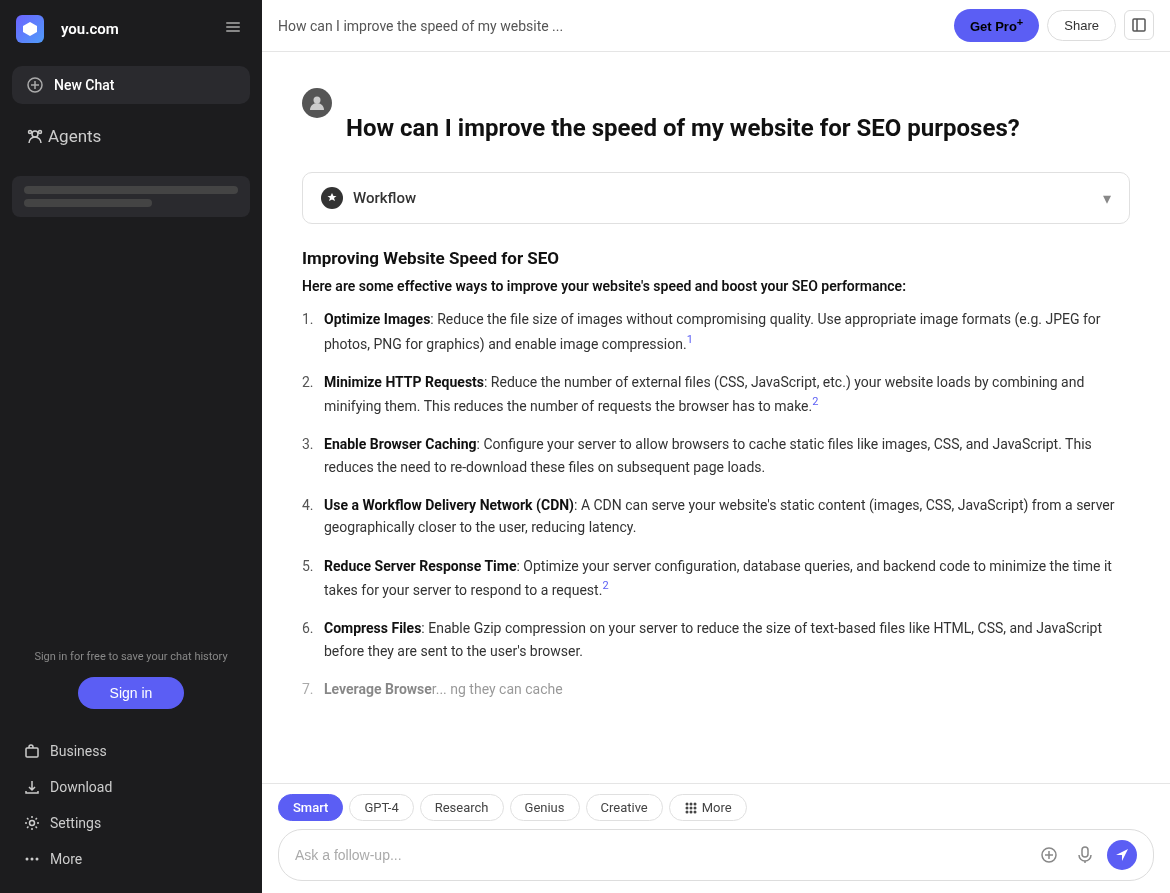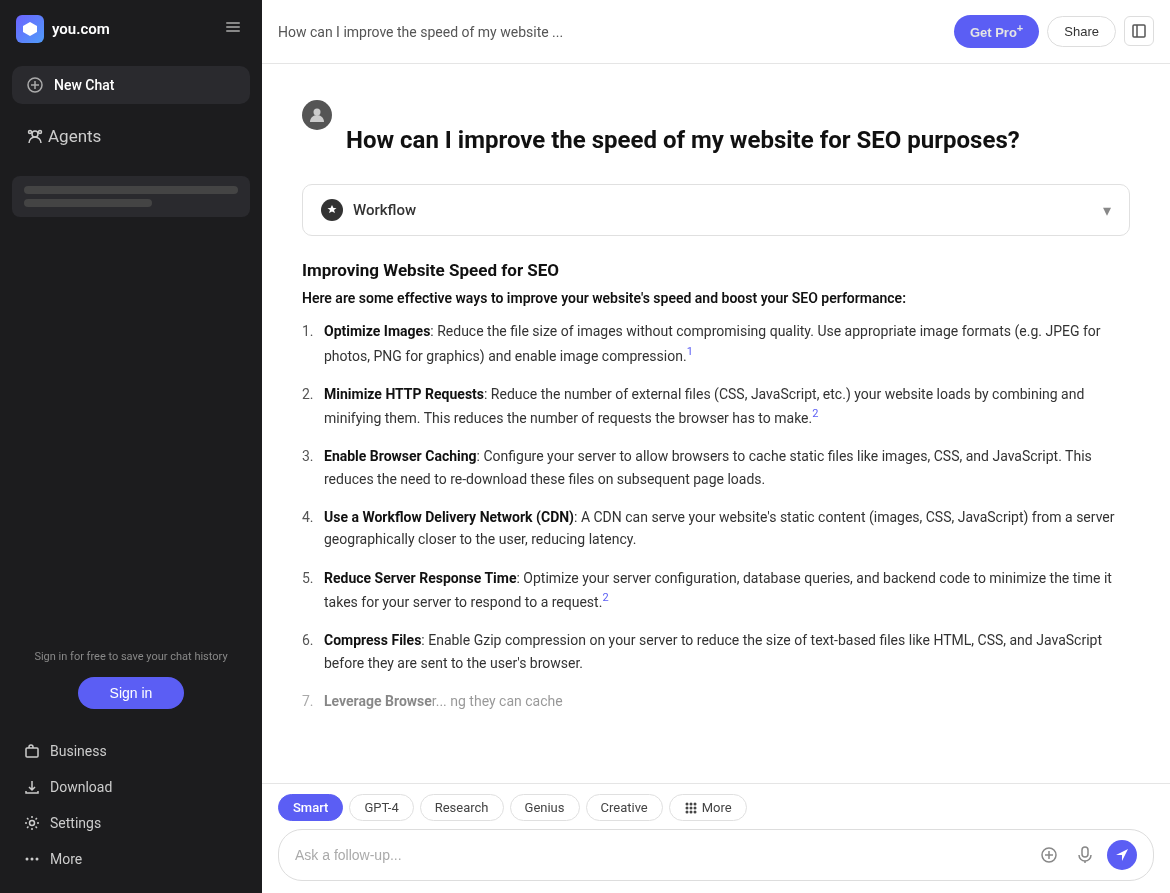--- a/index.html
+++ b/index.html
@@ -1,21 +1,21 @@
 <!DOCTYPE html>
 <html><head>
   <meta charset="utf-8">
   <style>
     * { box-sizing: border-box; margin: 0; padding: 0; }
     body { font-family: -apple-system, BlinkMacSystemFont, 'Segoe UI', Roboto, sans-serif; display: flex; height: 893px; width: 1170px; overflow: hidden; background: #1a1a1a; }
 
     
     .sidebar { width: 262px; min-width: 262px; background: #1c1c1e; display: flex; flex-direction: column; height: 100%; color: #fff; }
     .sidebar-header { padding: 14px 16px; display: flex; align-items: center; justify-content: space-between; }
-    .logo-area { display: flex; align-items: center; gap: 8px; }
+    .logo-area { display: flex; align-items: center; gap: 17px; }
     .logo-icon { width: 28px; height: 28px; background: linear-gradient(135deg, #6c63ff, #4f9cf9); border-radius: 6px; display: flex; align-items: center; justify-content: center; }
     .logo-icon svg { width: 16px; height: 16px; fill: white; }
     .logo-text { color: #fff; font-size: 15px; font-weight: 600; }
     .sidebar-toggle { color: #888; cursor: pointer; padding: 4px; border-radius: 4px; }
 
     .new-chat-btn { margin: 8px 12px; padding: 10px 14px; background: #2a2a2e; border-radius: 10px; display: flex; align-items: center; gap: 10px; cursor: pointer; color: #fff; font-size: 14px; font-weight: 500; }
     .new-chat-icon { width: 18px; height: 18px; color: #aaa; }
 
     .agents-btn { margin: 4px 12px; padding: 10px 14px; border-radius: 10px; display: flex; align-items: center; gap: 4px; cursor: pointer; color: #ccc; font-size: 17px; }
 
@@ -30,24 +30,24 @@
     .sign-in-text { color: #888; font-size: 11px; line-height: 1.5; margin-bottom: 12px; }
     .sign-in-btn { background: #5b5ef4; color: white; border: none; border-radius: 20px; padding: 8px 32px; font-size: 14px; cursor: pointer; font-weight: 500; }
 
     .sidebar-bottom { padding: 8px 12px 16px; }
     .sidebar-bottom-item { display: flex; align-items: center; gap: 10px; padding: 10px 12px; border-radius: 8px; cursor: pointer; color: #ccc; font-size: 14px; }
 
     
     .main { flex: 1; display: flex; flex-direction: column; background: #fff; overflow: hidden; }
 
     
-    .topbar { height: 64px; border-bottom: 1px solid #e5e5e5; display: flex; align-items: center; justify-content: space-between; padding: 0 16px; background: #fff; }
+    .topbar { height: 52px; border-bottom: 1px solid #e5e5e5; display: flex; align-items: center; justify-content: space-between; padding: 0 16px; background: #fff; }
     .topbar-title { font-size: 14px; color: #555; flex: 1; }
     .topbar-actions { display: flex; align-items: center; gap: 8px; }
-    .get-pro-btn { background: #5b5ef4; color: #e5e5e5; border: none; border-radius: 20px; padding: 7px 16px; font-size: 13px; font-weight: 600; cursor: pointer; }
+    .get-pro-btn { background: #5b5ef4; color: #000000; border: none; border-radius: 20px; padding: 7px 16px; font-size: 13px; font-weight: 600; cursor: pointer; }
     .get-pro-btn span.plus { font-size: 11px; vertical-align: super; }
     .share-btn { background: #fff; color: #333; border: 1px solid #ddd; border-radius: 20px; padding: 7px 16px; font-size: 13px; font-weight: 500; cursor: pointer; }
     .topbar-icon-btn { background: #fff; border: 1px solid #ddd; border-radius: 6px; width: 30px; height: 30px; display: flex; align-items: center; justify-content: center; cursor: pointer; color: #555; }
 
     
     .content-area { flex: 1; overflow-y: auto; padding: 32px 40px; }
 
     .question-header { display: flex; align-items: flex-start; gap: 14px; margin-bottom: 28px; }
     .user-avatar { width: 30px; height: 30px; min-width: 30px; background: #555; border-radius: 50%; display: flex; align-items: center; justify-content: center; margin-top: 4px; }
     .user-avatar svg { width: 18px; height: 18px; fill: #ccc; }

